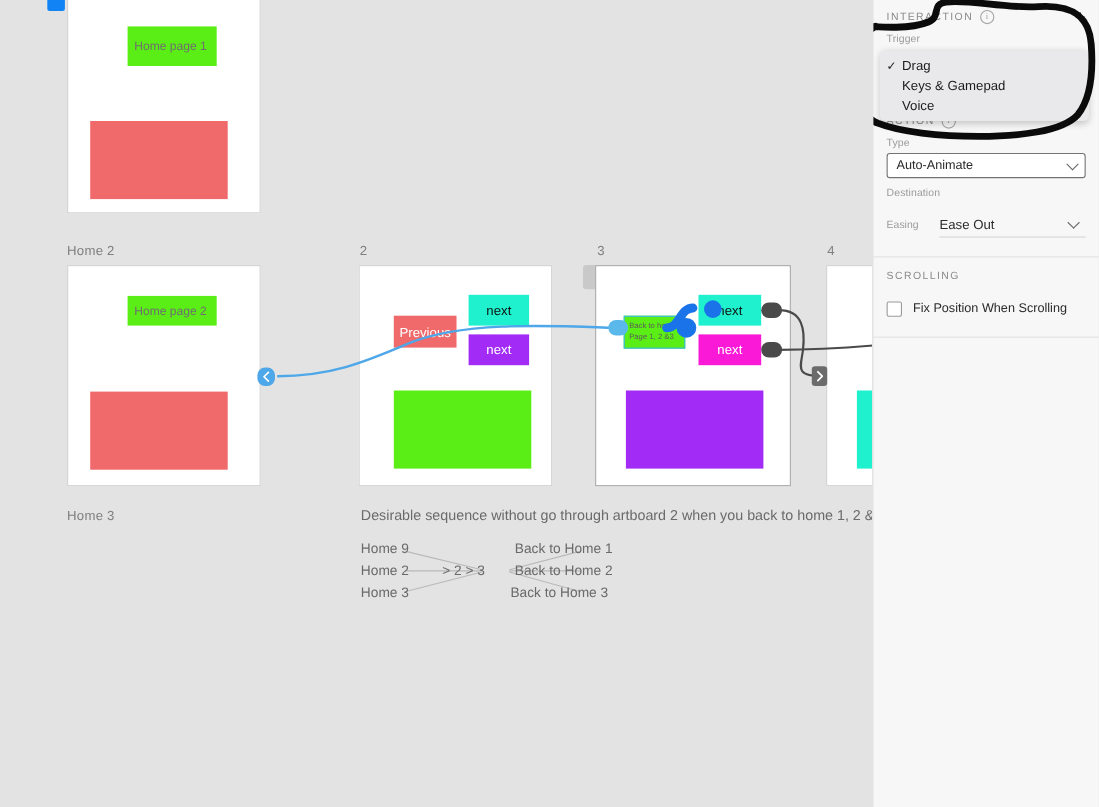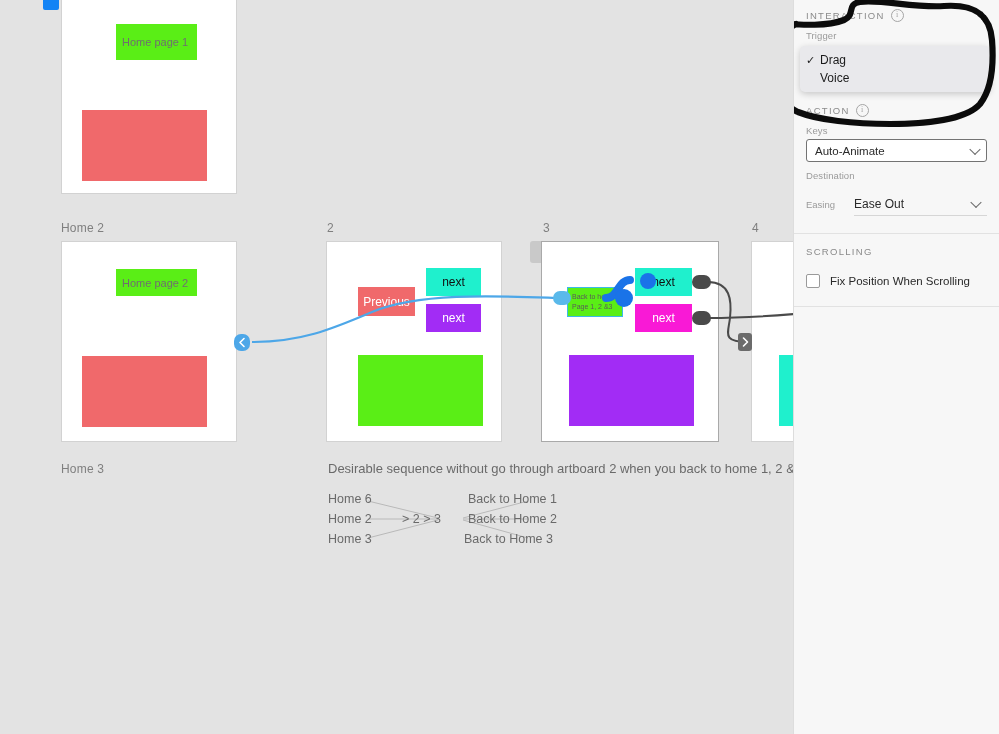--- a/index.html
+++ b/index.html
@@ -286,21 +286,21 @@
 
     <svg style="position:absolute; left:328px; top:488px; width:300px; height:60px;" viewBox="0 0 300 60">
       <line x1="40" y1="13" x2="110" y2="30" stroke="#b9b9b9" stroke-width="1"></line>
       <line x1="40" y1="31" x2="110" y2="31" stroke="#b9b9b9" stroke-width="1"></line>
       <line x1="40" y1="50" x2="110" y2="32" stroke="#b9b9b9" stroke-width="1"></line>
       <line x1="135" y1="30" x2="200" y2="13" stroke="#b9b9b9" stroke-width="1"></line>
       <line x1="135" y1="31" x2="200" y2="31" stroke="#b9b9b9" stroke-width="1"></line>
       <line x1="135" y1="32" x2="200" y2="50" stroke="#b9b9b9" stroke-width="1"></line>
     </svg>
 
-    <div class="diag-item" style="left:328px; top:492px;">Home 6</div>
+    <div class="diag-item" style="left:328px; top:492px;">Home 9</div>
     <div class="diag-item" style="left:328px; top:512px;">Home 2</div>
     <div class="diag-item" style="left:328px; top:532px;">Home 3</div>
 
     <div class="diag-item" style="left:402px; top:512px;">&gt; 2 &gt; 3</div>
 
     <div class="diag-item" style="left:468px; top:492px;">Back to Home 1</div>
     <div class="diag-item" style="left:468px; top:512px;">Back to Home 2</div>
     <div class="diag-item" style="left:464px; top:532px;">Back to Home 3</div>
   </div>
 
@@ -315,21 +315,21 @@
     <div class="field-label">Trigger</div>
     <div class="select-box" style="visibility:hidden;">
       <span></span>
     </div>
 
     <div class="panel-section-head" style="margin-top:28px;">
       <span class="sec-title">ACTION</span>
       <span class="info-icon">i</span>
     </div>
 
-    <div class="field-label">Keys</div>
+    <div class="field-label">Type</div>
     <div class="select-box">
       <span>Auto-Animate</span>
       <span class="chev"></span>
     </div>
 
     <div class="field-label" style="margin-top:8px;">Destination</div>
 
     <div class="easing-row" style="margin-top:10px;">
       <span class="easing-label">Easing</span>
       <span class="easing-field">
@@ -346,20 +346,24 @@
     <div class="checkbox-row">
       <span class="cbox"></span>
       <span class="cbox-label">Fix Position When Scrolling</span>
     </div>
     <div class="panel-divider" style="margin-top:12px;"></div>
 
     <div id="dropdown">
       <div class="dd-item">
         <span class="dd-check">✓</span>
         <span>Drag</span>
+      </div>
+      <div class="dd-item">
+        <span class="dd-check"></span>
+        <span>Keys &amp; Gamepad</span>
       </div>
       <div class="dd-item">
         <span class="dd-check"></span>
         <span>Voice</span>
       </div>
     </div>
 
     <svg id="annot" viewBox="0 0 206 140">
       <path d="M-40,22 C 0,24 30,28 50,20 C 62,15 52,4 66,2
                C 86,-1 120,8 150,6 C 180,4 196,14 198,40

